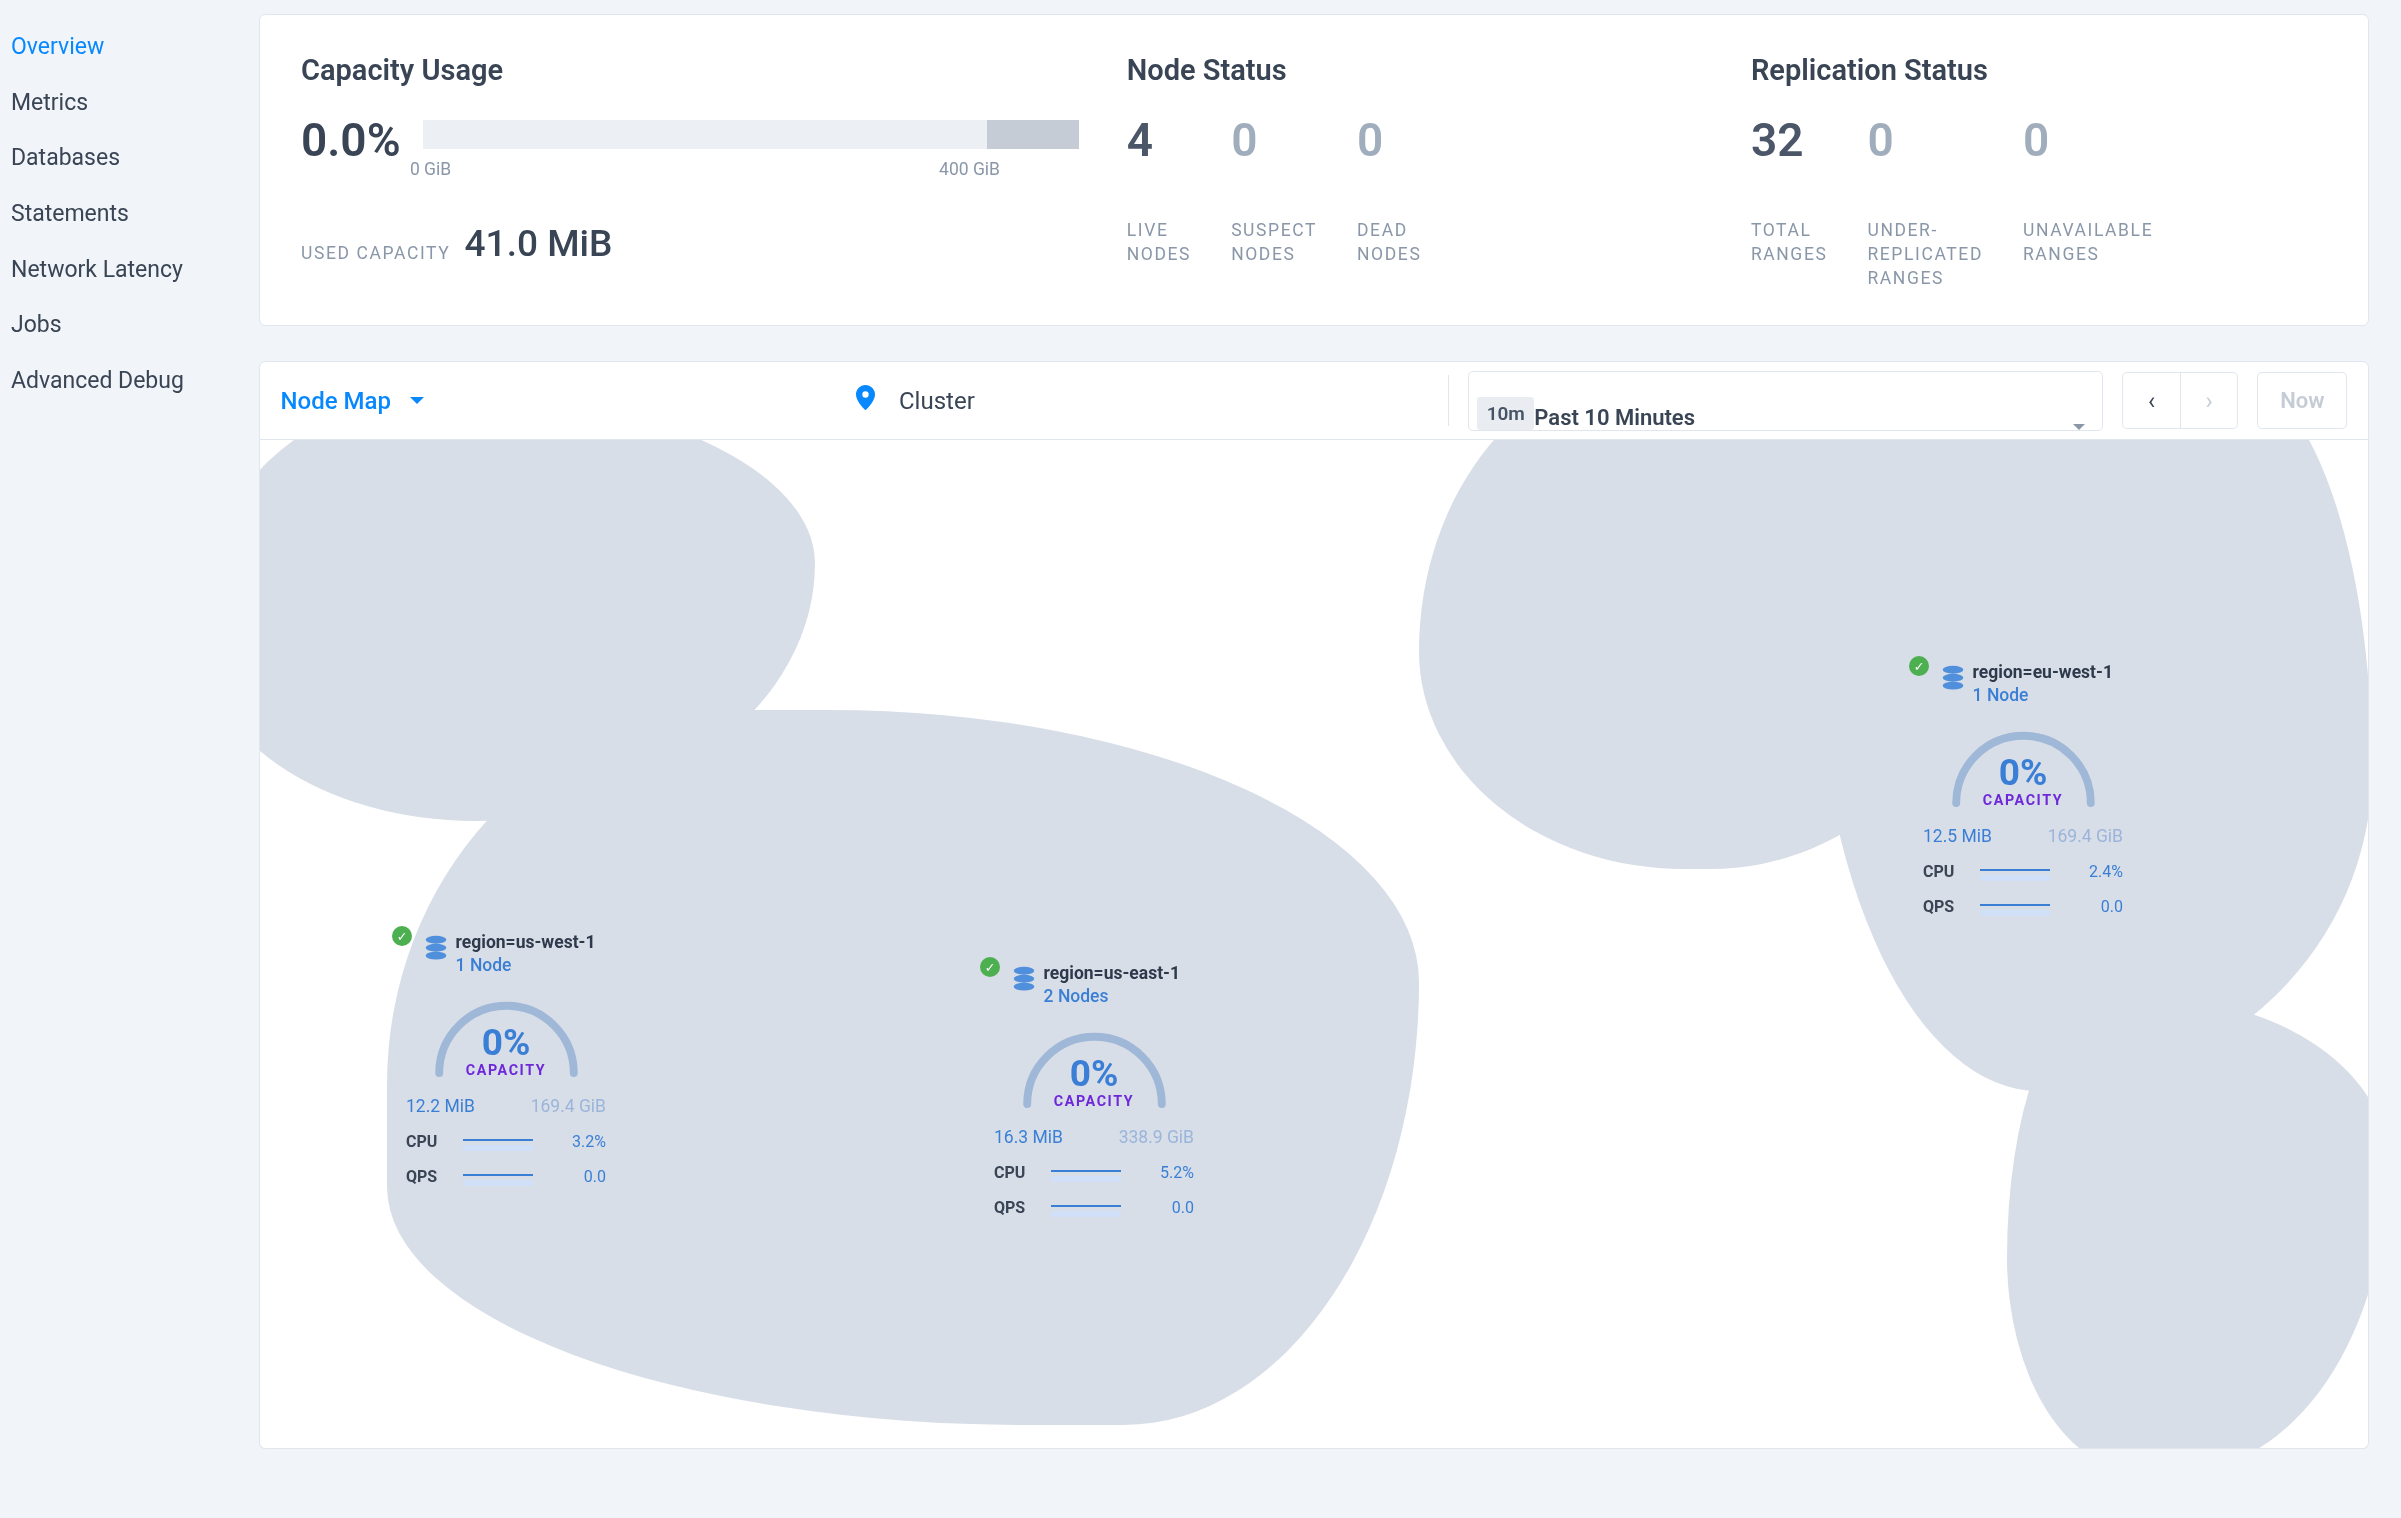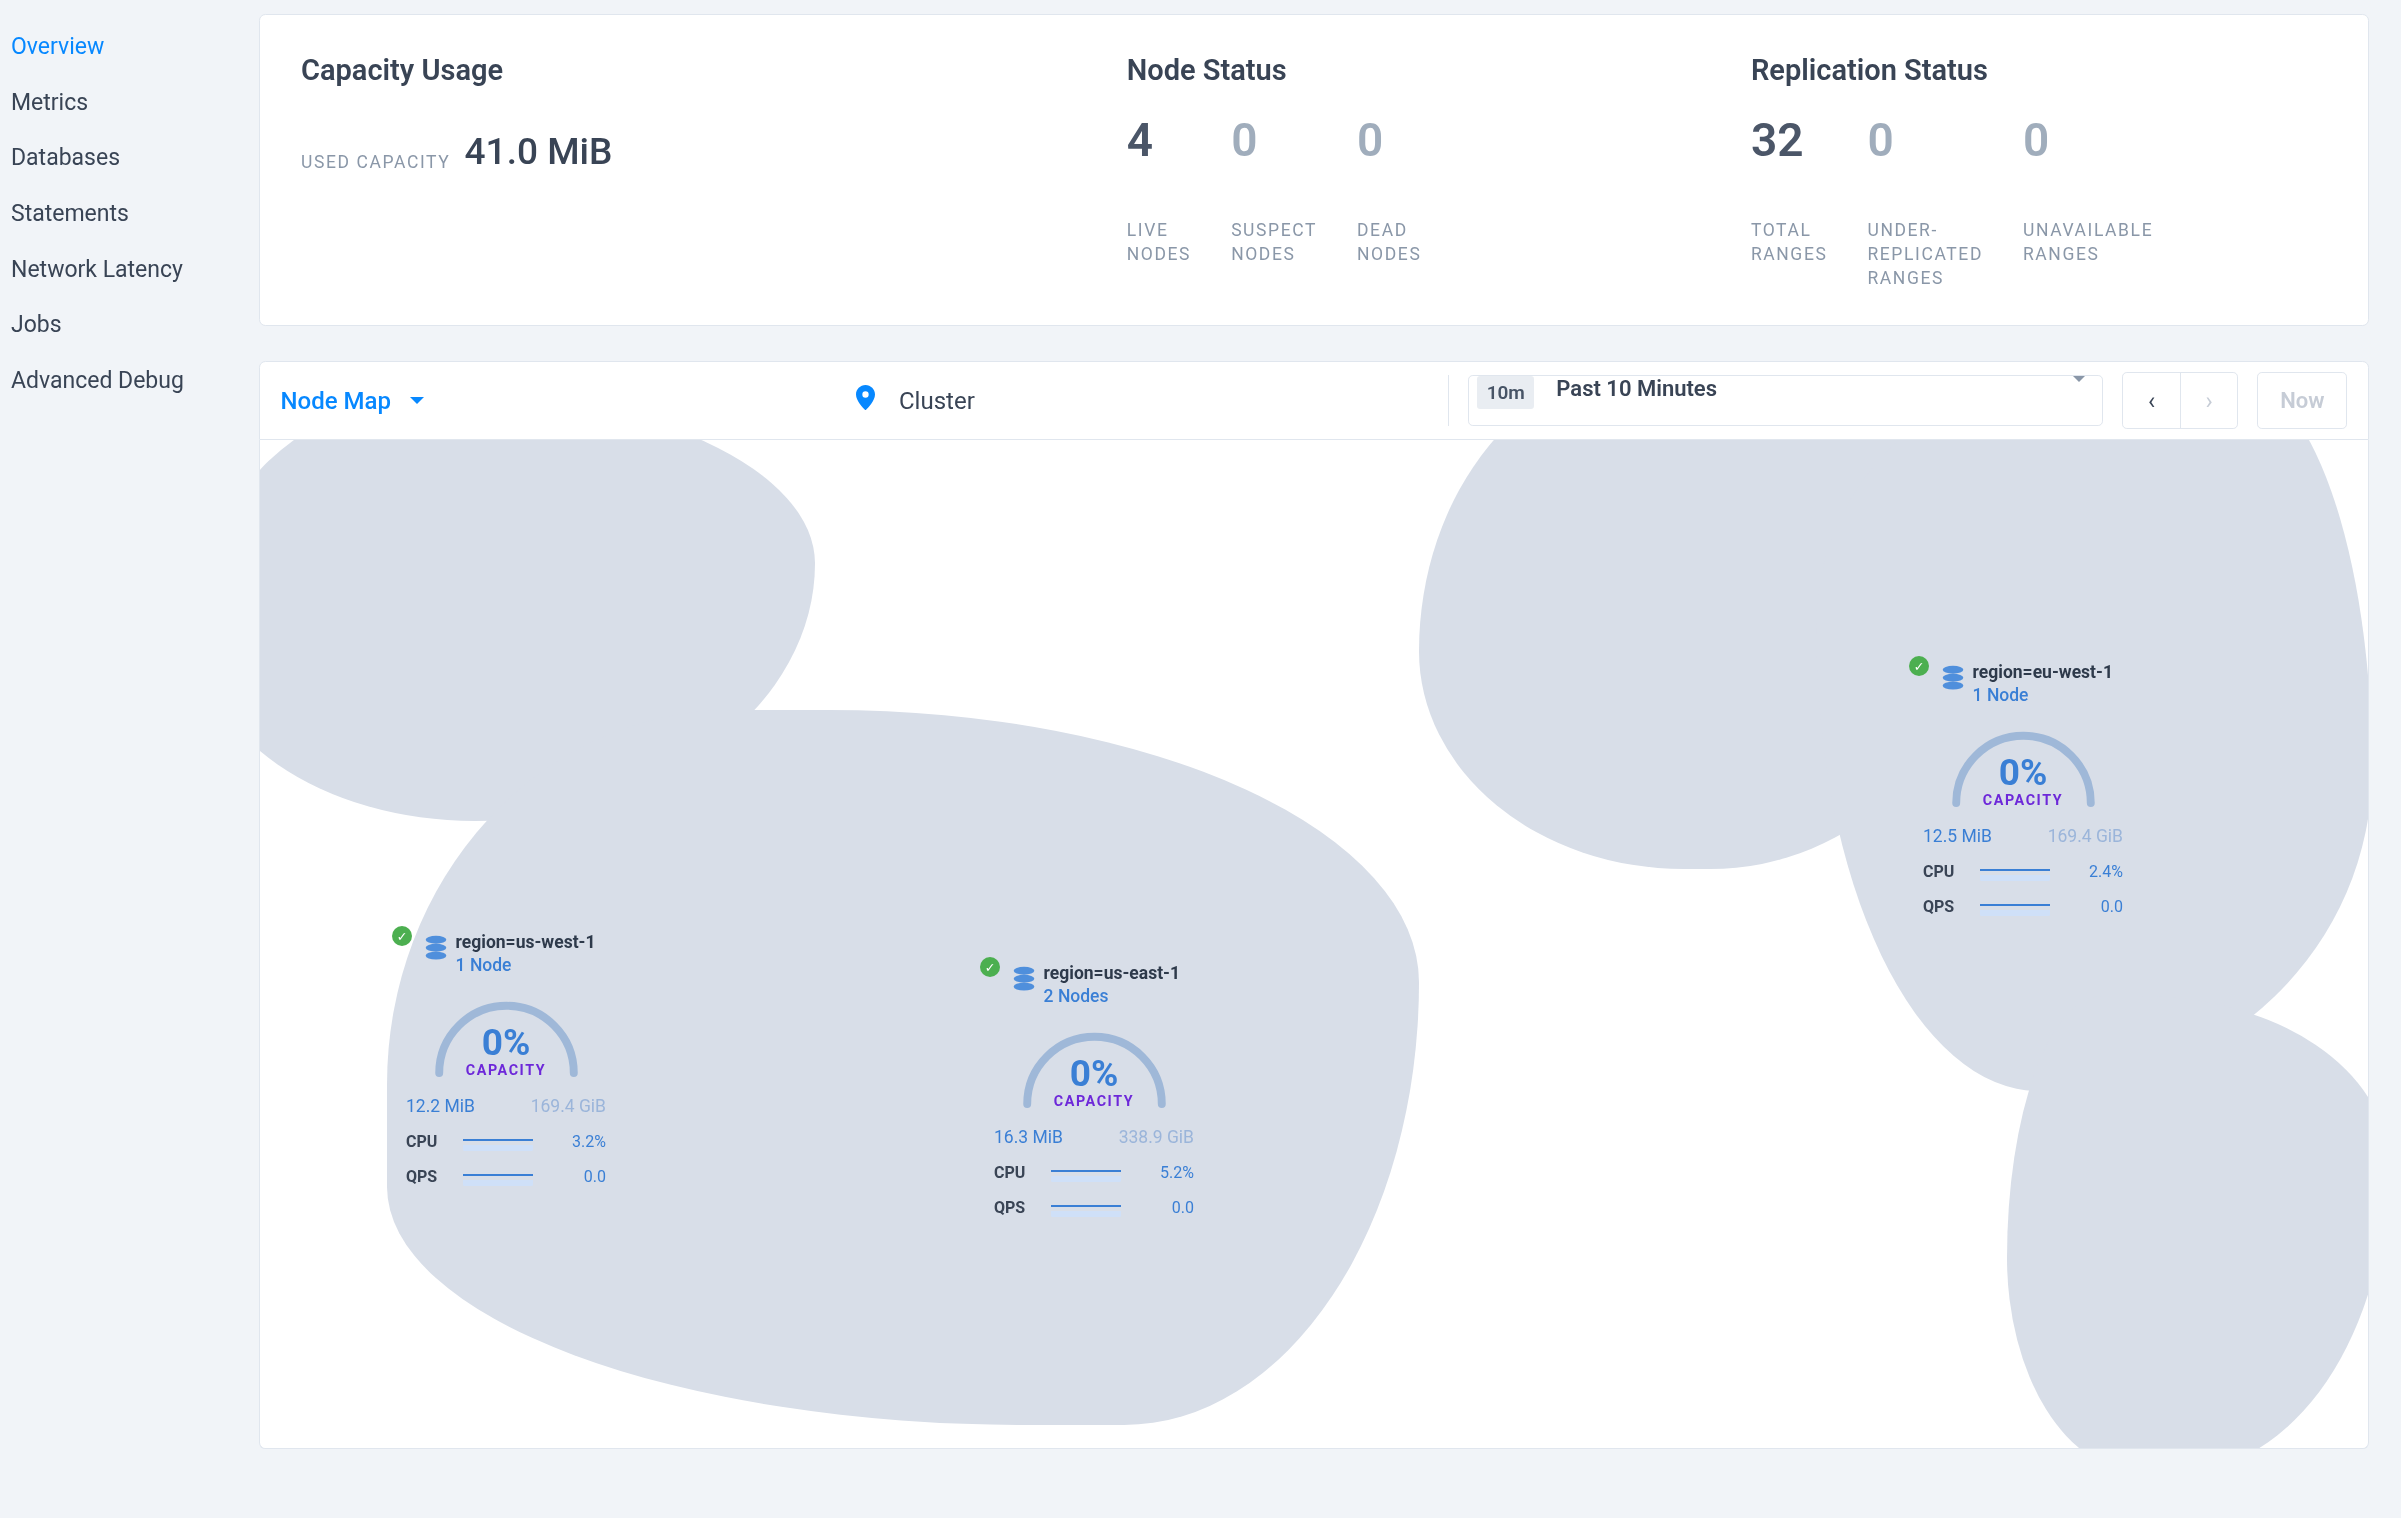--- a/index.html
+++ b/index.html
@@ -150,26 +150,25 @@
     align-items: center;
     gap: 24px;
     font-size: 24px;
     color: #394455;
   }
   .pin-icon { color: #0788ff; font-size: 24px; }
   .spacer { flex: 1; }
   .vline { width: 0.8px; height: 51px; background: #e0e6ee; }
   .timewindow {
     display: flex;
-    align-items: flex-start;
+    align-items: flex-end;
     border: 0.8px solid #e0e6ee;
     border-radius: 4.8px;
-    height: 51px;
+    height: 60px;
     padding: 0 17.5px 0 8px;
-    gap: 22px;
     min-width: 635px;
   }
   .timewindow .chip {
     background: #e9edf2;
     border-radius: 3.2px;
     padding: 4.8px 9.5px;
     font-size: 19px;
     font-weight: 600;
     color: #475466;
   }
@@ -313,20 +312,32 @@
     <div class="sidebar-item">Jobs</div>
     <div class="sidebar-item">Advanced Debug</div>
   </nav>
 
   <main class="main">
 
     <section class="summary-card">
 
       <div class="summary-section" style="flex:1.35">
         <h2>Capacity Usage</h2>
+        <div class="capacity-row">
+          <div class="capacity-pct">0.0%</div>
+          <div class="capacity-bar-wrap">
+            <div class="capacity-bar">
+              <div class="capacity-bar-filled"></div>
+            </div>
+            <div class="capacity-ticks">
+              <span>0 GiB</span>
+              <span>400 GiB</span>
+            </div>
+          </div>
+        </div>
         <div class="capacity-sub">
           <div class="cap-stat">
             <div class="cap-label">USED CAPACITY</div>
             <div class="cap-value">41.0 MiB</div>
           </div>
         </div>
       </div>
 
       <div class="summary-section">
         <h2>Node Status</h2>

